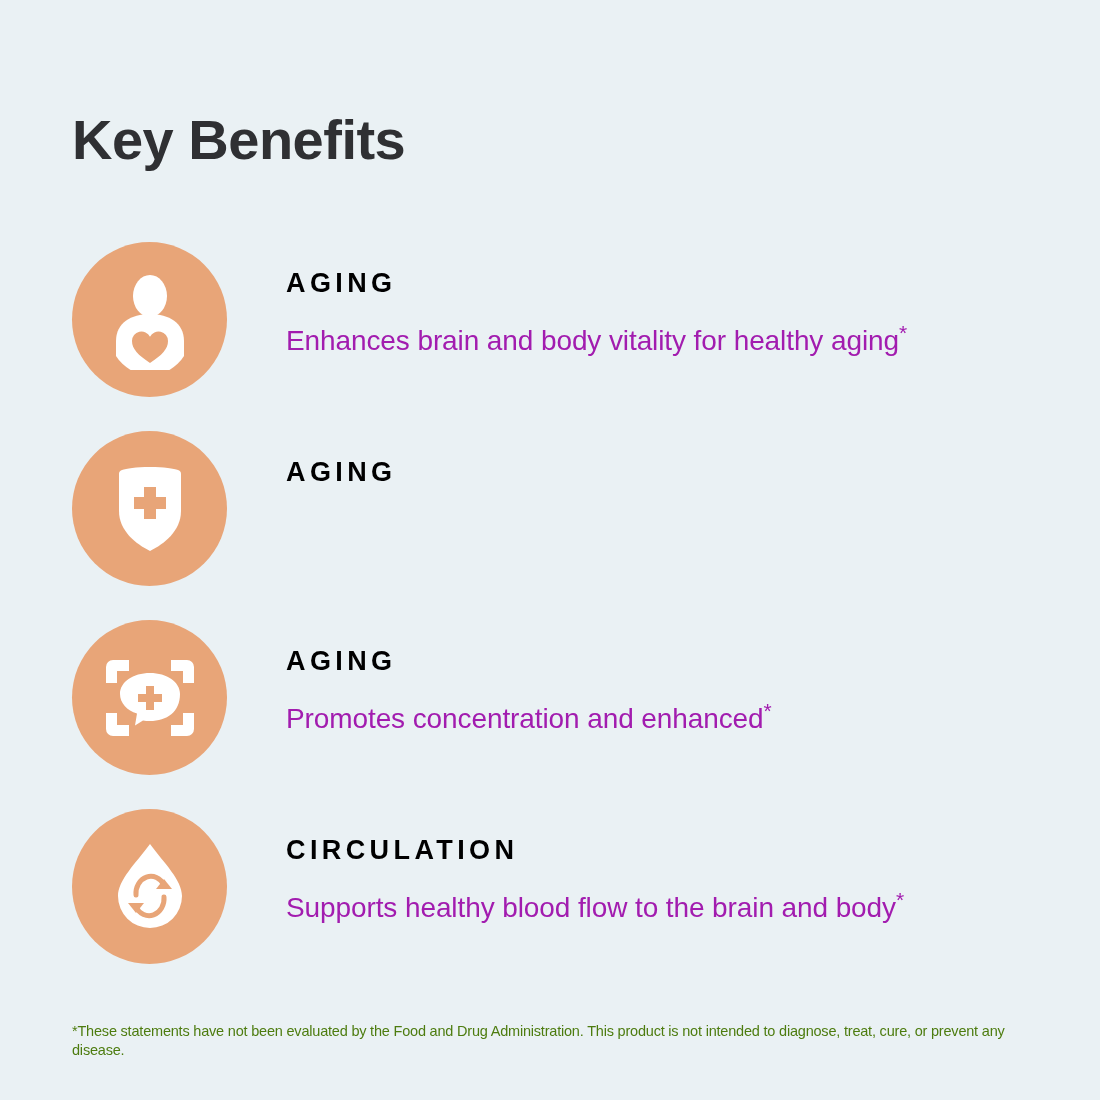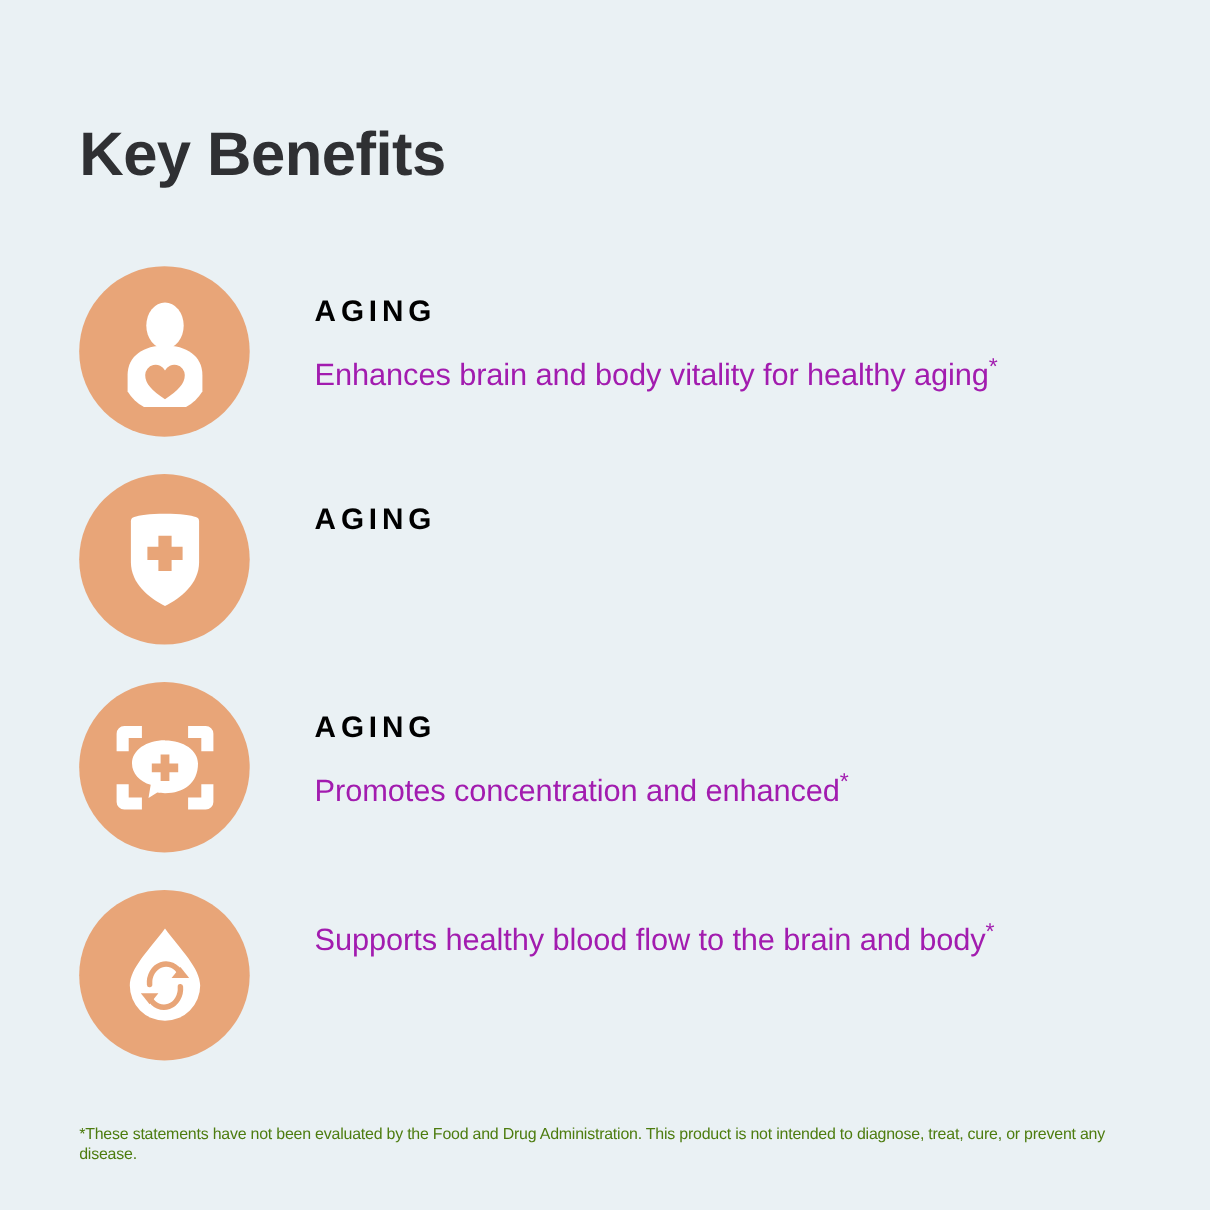--- a/index.html
+++ b/index.html
@@ -200,20 +200,21 @@
             <path d="M36 58 A15 17 0 0 1 64 48"></path>
             <path d="M64 60 A15 17 0 0 1 36 70"></path>
           </g>
           <g fill="#e8a578">
             <path d="M64 42l8 10h-16Z"></path>
             <path d="M36 76l-8-10h16Z"></path>
           </g>
         </svg>
       </div>
       <div class="benefit-text">
+        <div class="benefit-heading">CIRCULATION</div>
         <p class="benefit-desc"><span>Supports healthy blood flow to the brain and body</span><span class="star">*</span></p>
       </div>
     </div>
 
   </div>
 
   <div class="footnote">*These statements have not been evaluated by the Food and Drug Administration. This product is not intended to diagnose, treat, cure, or prevent any disease.</div>
 
 </div>
 

